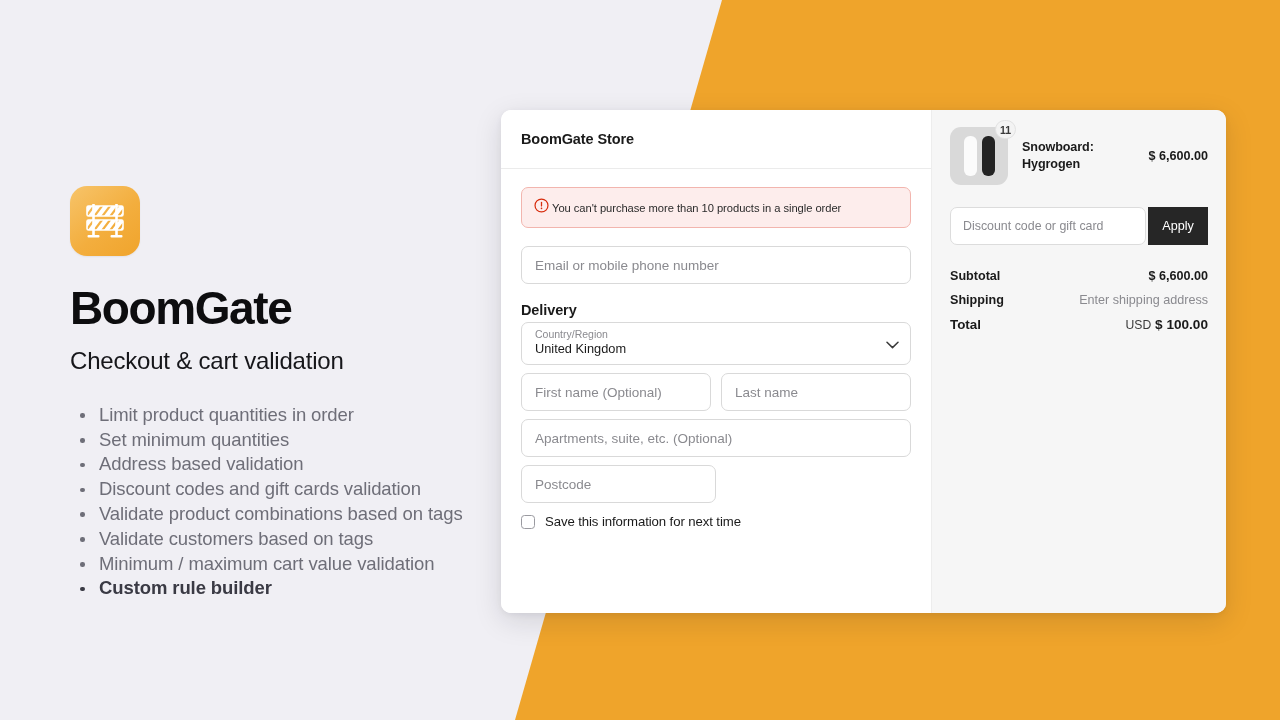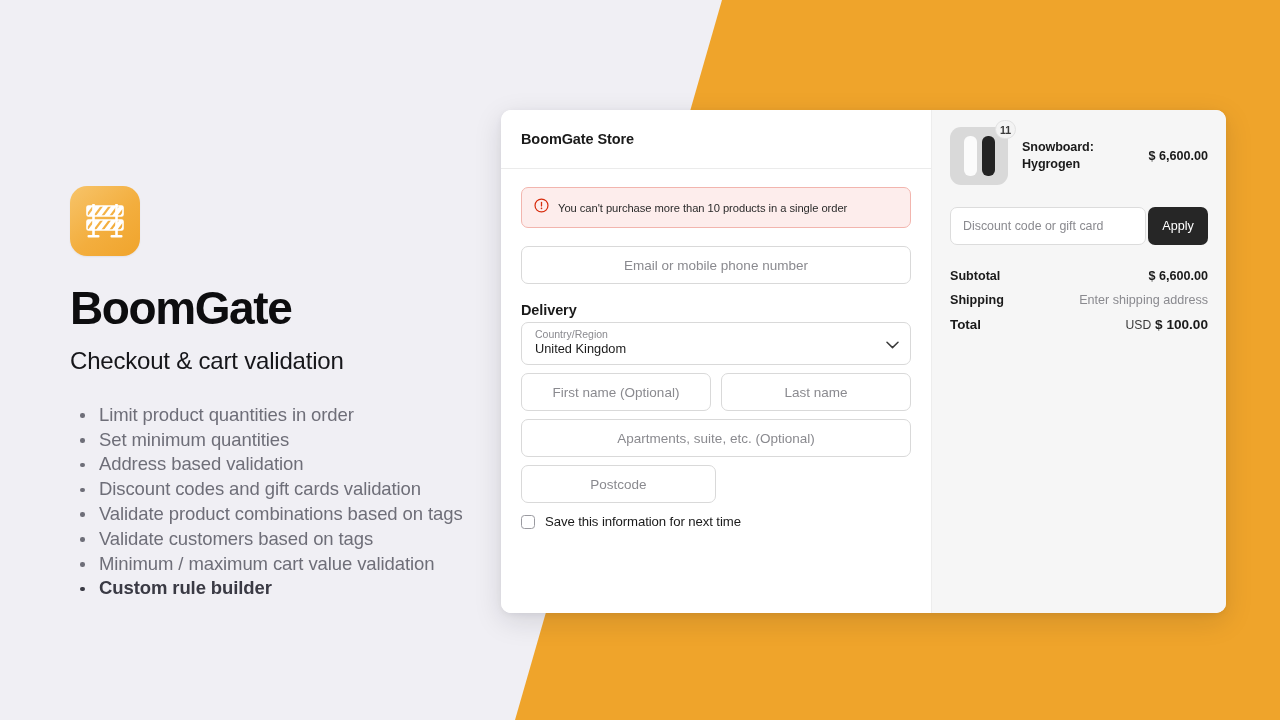--- a/index.html
+++ b/index.html
@@ -102,21 +102,21 @@
     letter-spacing: -0.1px;
   }
   .pane-divider {
     height: 1px;
     background: #EBEBEB;
     margin: 0;
   }
   .form-body { padding: 18px 20px 0 20px; }
 
   .error-banner {
-    display: flex; align-items: center; gap: 9px;
+    display: flex; align-items: center; gap: 3px;
     background: #FDEDEC;
     border: 1px solid #F2B5AE;
     border-radius: 7px;
     padding: 10px 12px;
     margin-bottom: 18px;
   }
   .error-banner .etext {
     font-size: 11.2px;
     color: #2B2B2B;
     letter-spacing: -0.05px;
@@ -144,21 +144,20 @@
     width: 100%;
     height: 38px;
     border: 1px solid #D9D9D9;
     border-radius: 7px;
     background: #fff;
     padding: 0 13px;
     font-family: "Liberation Sans", sans-serif;
     font-size: 13.5px;
     color: #1A1A1A;
     outline: none;
-    text-align: center;
   }
   .field::placeholder { color: #8A8A8F; }
   .field-row {
     display: flex; gap: 10px;
     margin-top: 8px;
   }
   .field-row .field { width: 50%; }
 
   .select-field {
     position: relative;
@@ -269,21 +268,21 @@
     padding: 0 12px;
     font-family: "Liberation Sans", sans-serif;
     font-size: 12.4px;
     color: #1A1A1A;
     outline: none;
   }
   .discount-input::placeholder { color: #8A8A8F; }
   .apply-btn {
     width: 60px; height: 38px;
     border: none;
-    border-radius: 7px;
+    border-radius: 0;
     background: #262626;
     color: #FFFFFF;
     font-family: "Liberation Sans", sans-serif;
     font-size: 12.6px;
     cursor: pointer;
   }
 
   .total-row {
     display: flex; justify-content: space-between; align-items: baseline;
     margin-bottom: 10px;

